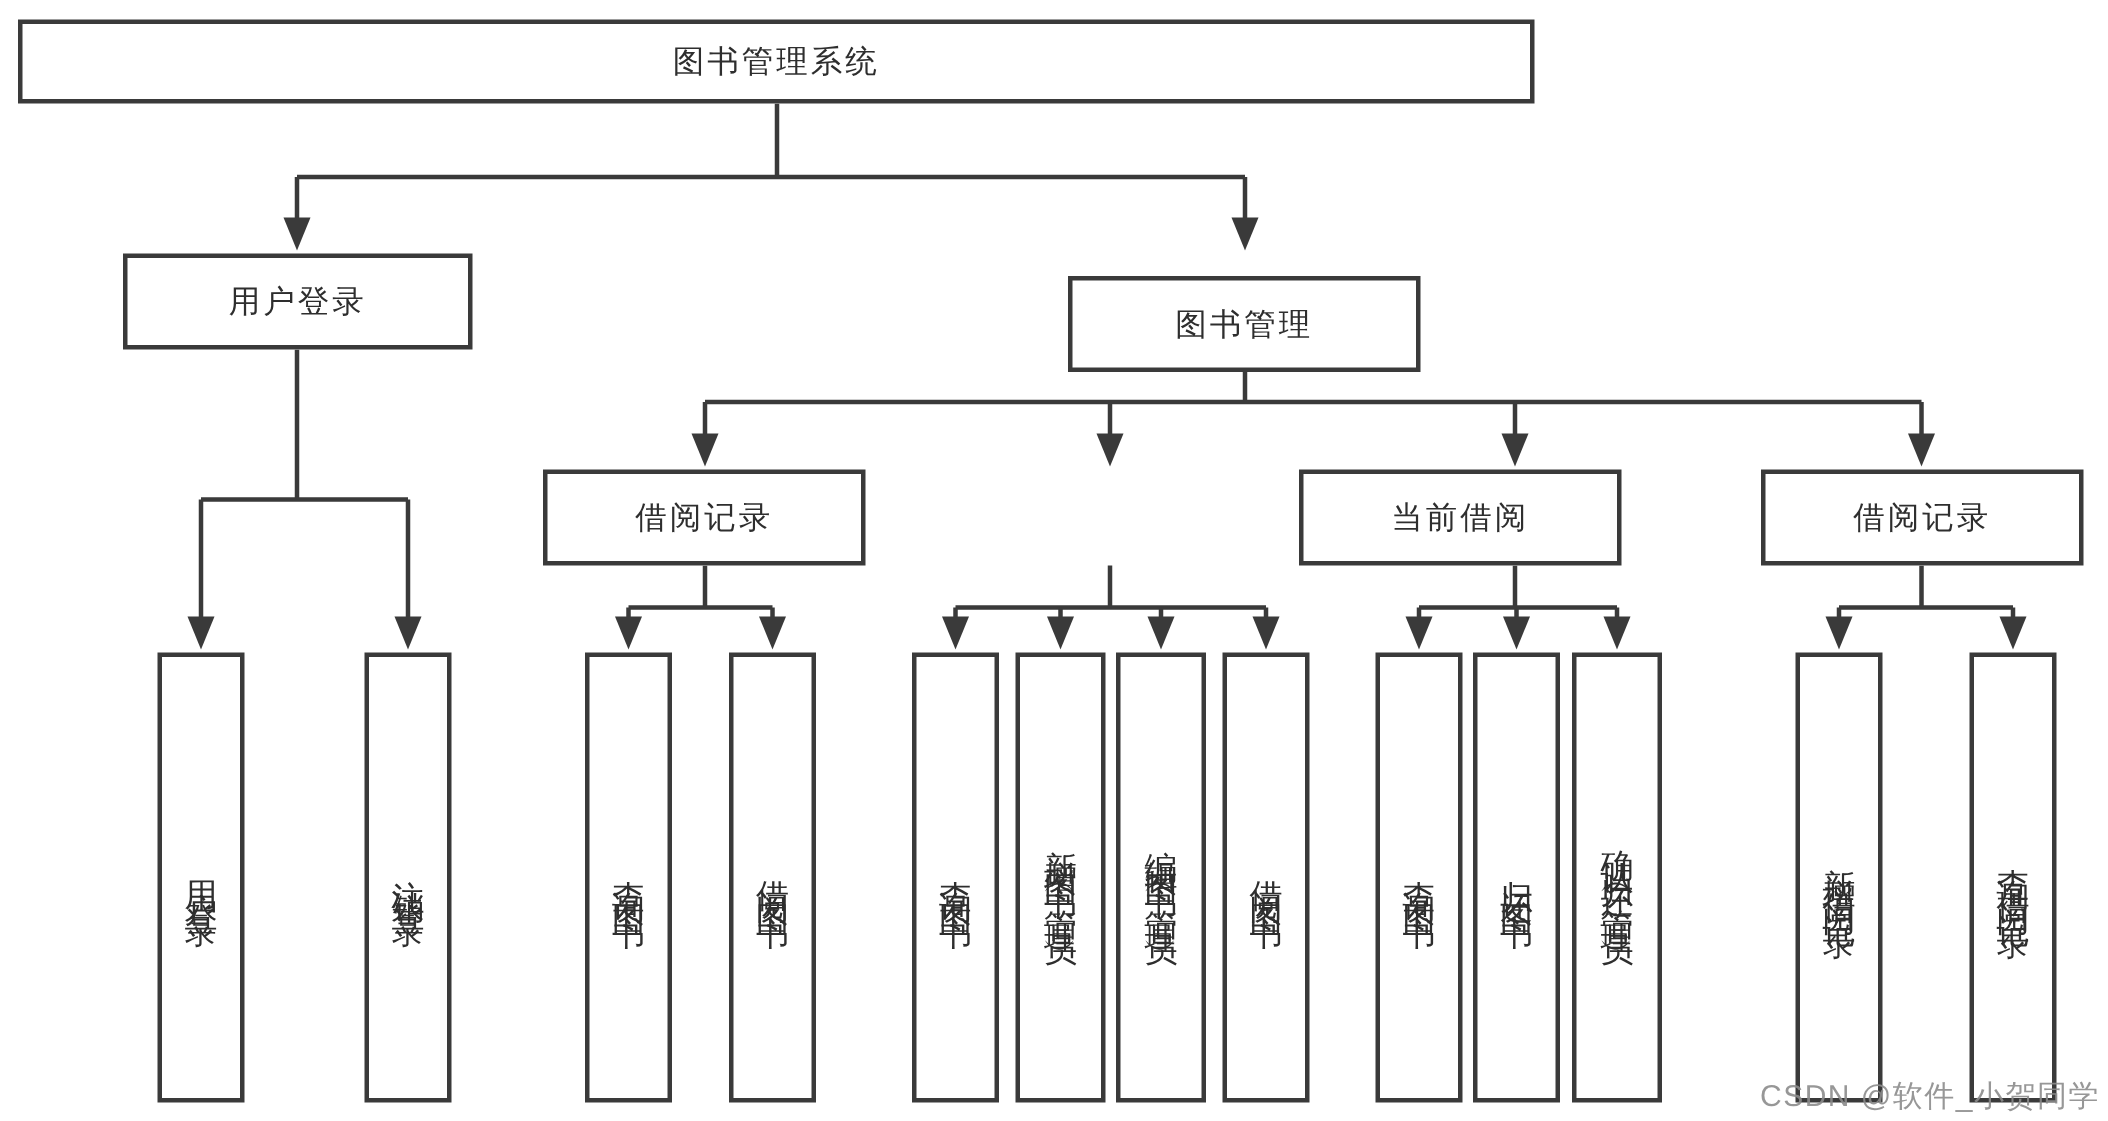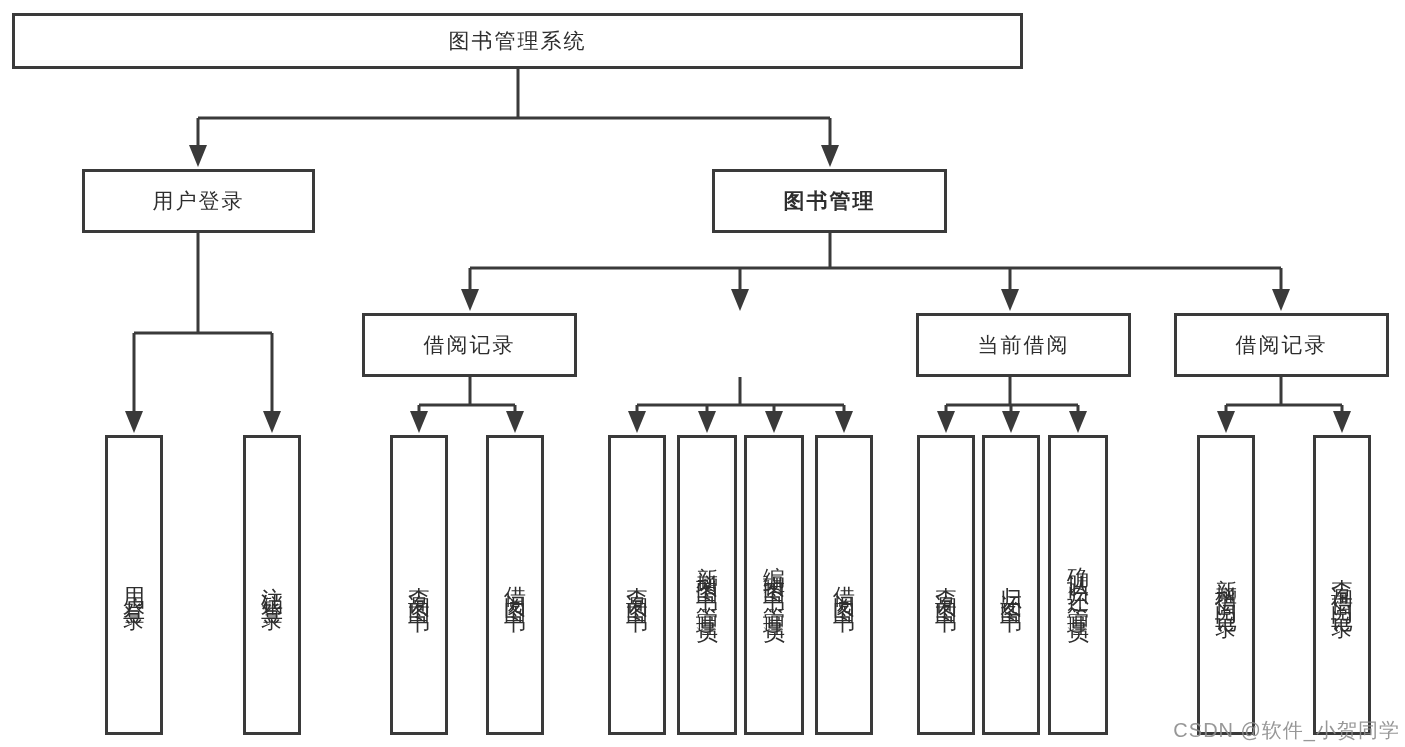--- a/index.html
+++ b/index.html
@@ -31,25 +31,25 @@
     justify-content: center;
     color: #2e2e2e;
   }
   .node.h {           
     font-size: 21px;
     letter-spacing: 2px;
     white-space: nowrap;
   }
   .node.root  { left: 12px;  top: 13px;  width: 1011px; height: 56px; }
   .node.l2a   { left: 82px;  top: 169px; width: 233px;  height: 64px; }
-  .node.l2b   { left: 712px; top: 169px; width: 235px;  height: 64px; font-weight: bold; }
+  .node.l2b   { left: 712px; top: 184px; width: 235px;  height: 64px; }
   .node.l3    { top: 313px;  width: 215px; height: 64px; }
   .node.l3a   { left: 362px; }
   .node.l3b   { left: 632px; }
-  .node.l3c   { left: 916px; font-family: Liberation Serif, serif; }
+  .node.l3c   { left: 866px; font-family: Liberation Serif, serif; }
   .node.l3d   { left: 1174px; }
   .node.leaf {
     top: 435px;
     width: 58px;
     height: 300px;
   }
   .leaf span {
     writing-mode: vertical-rl;
     text-orientation: mixed;
     font-size: 22px;

